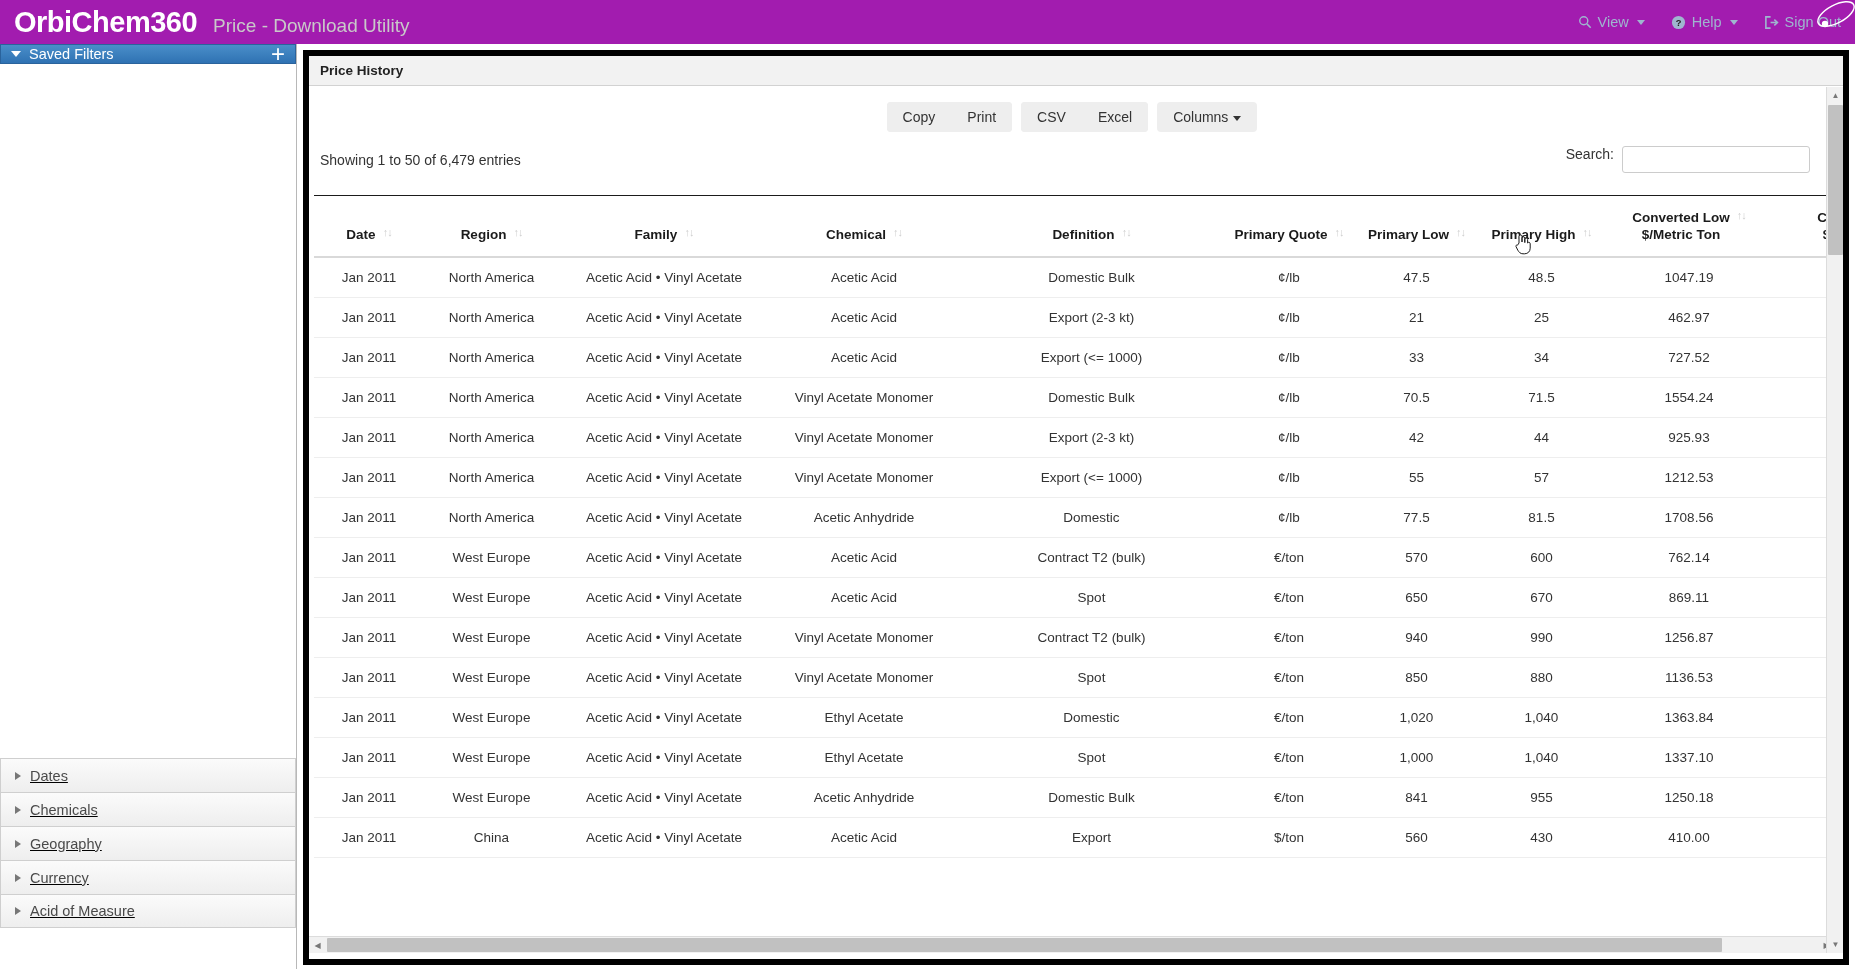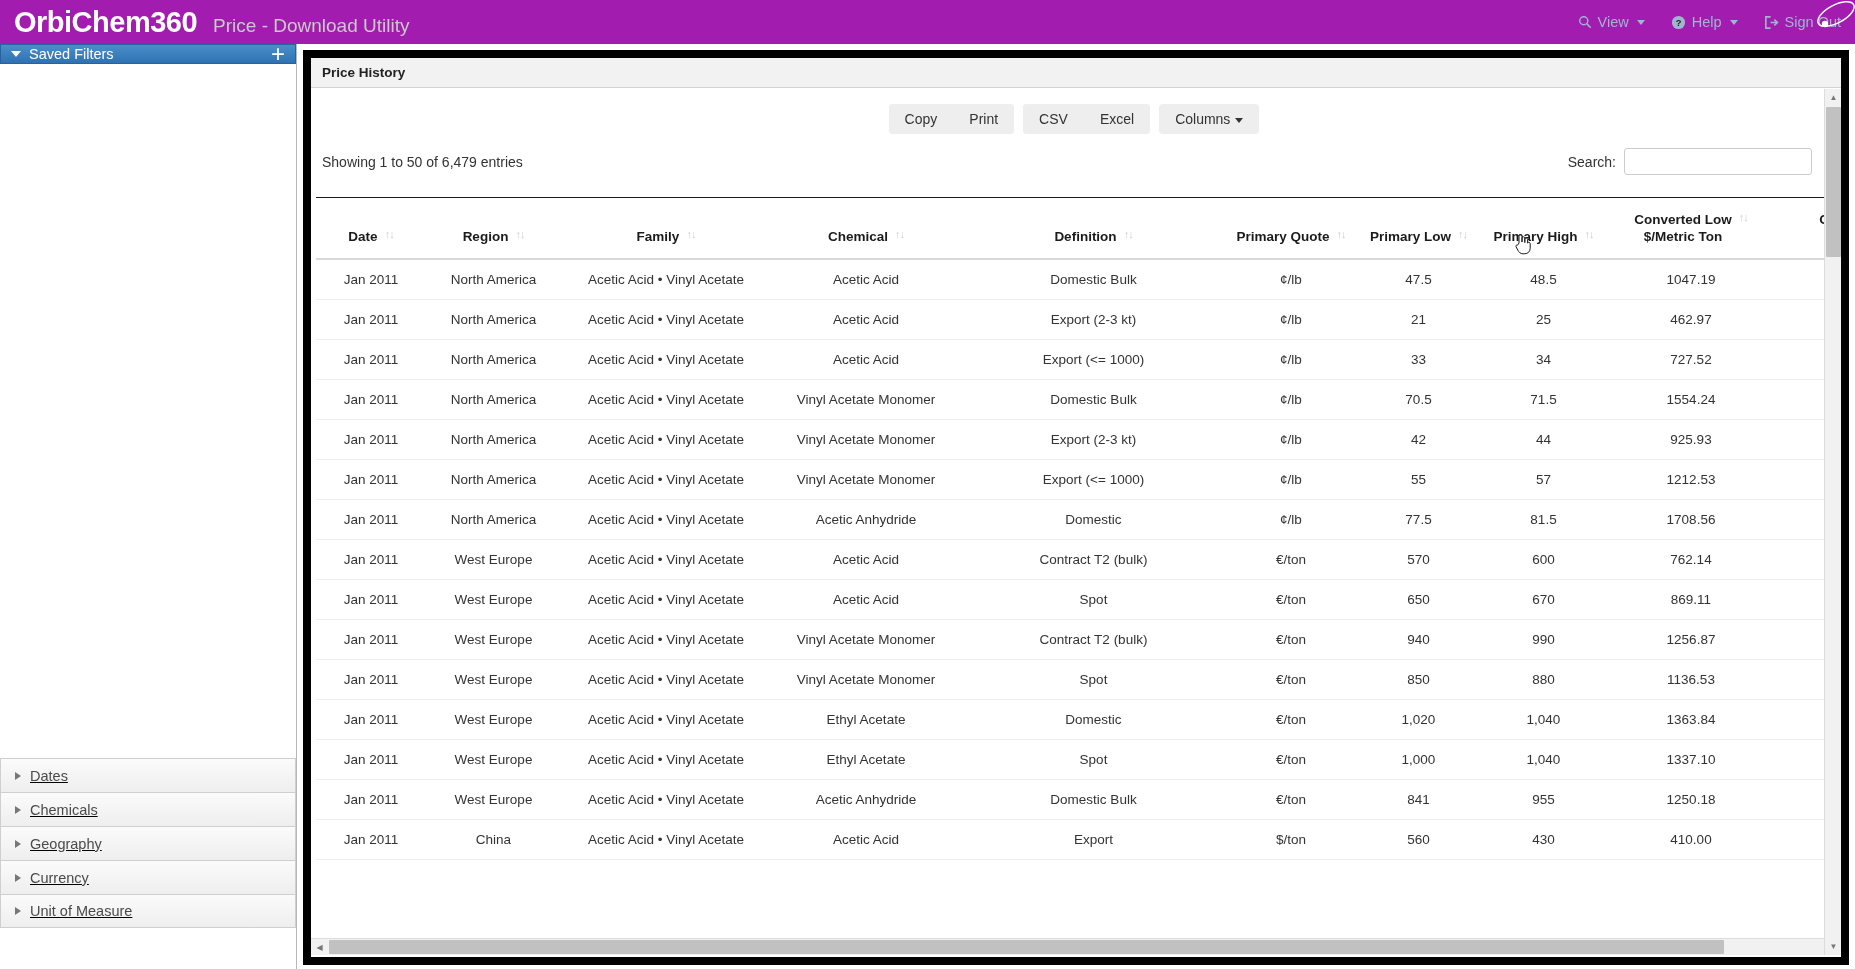--- a/index.html
+++ b/index.html
@@ -99,21 +99,21 @@
     background: linear-gradient(to bottom, #4f9c32 0%, #3a7a23 100%);
     color: #fff; font-size: 15px; font-weight: 700;
     display: flex; align-items: center; justify-content: center;
     cursor: pointer; border: none;
   }
 
   
   #panel {
     position: absolute; left: 303px; top: 50px;
     width: 1546px; height: 915px;
-    border: 8px solid #000000; background: #ffffff;
+    border: 6px solid #000000; background: #ffffff;
   }
   #panel-header {
     height: 30px; background: #f2f2f2; border-bottom: 1px solid #d2d2d2;
     display: flex; align-items: center; padding-left: 11px;
     font-size: 13.5px; font-weight: 700; color: #222;
   }
   #panel-body {
     position: absolute; top: 31px; left: 0;
     width: 1526px; height: 866px; overflow: hidden; background: #fff;
   }
@@ -135,21 +135,21 @@
     display: inline-block; width: 0; height: 0; margin-left: 5px;
     border-left: 4.5px solid transparent; border-right: 4.5px solid transparent;
     border-top: 5px solid #333; vertical-align: middle;
   }
 
   #dt-infoline {
     display: flex; align-items: center; justify-content: space-between;
     padding: 14px 5px 10px 11px;
   }
   #dt-info { font-size: 14px; color: #333; }
-  #dt-search-wrap { display: flex; align-items: center; gap: 8px; padding-right: 20px; }
+  #dt-search-wrap { display: flex; gap: 8px; padding-right: 20px; }
   #dt-search-label { font-size: 14px; color: #333; }
   #dt-search-input {
     width: 188px; height: 27px; border: 1px solid #ccc; border-radius: 3px;
     font-size: 13px; padding: 0 6px; font-family: "Liberation Sans", sans-serif;
     outline: none;
   }
 
   
   #table-scroll {
     position: absolute; top: 108px; left: 5px;
@@ -280,21 +280,21 @@
     <div class="filter-section">
       <span class="tri"></span>
       <span>Geography</span>
     </div>
     <div class="filter-section">
       <span class="tri"></span>
       <span>Currency</span>
     </div>
     <div class="filter-section">
       <span class="tri"></span>
-      <span>Unit of Measure</span>
+      <span>Acid of Measure</span>
     </div>
   </div>
 
 </div>
 
 <div id="panel">
   <div id="panel-header">
     <span>Price History</span>
   </div>
 

